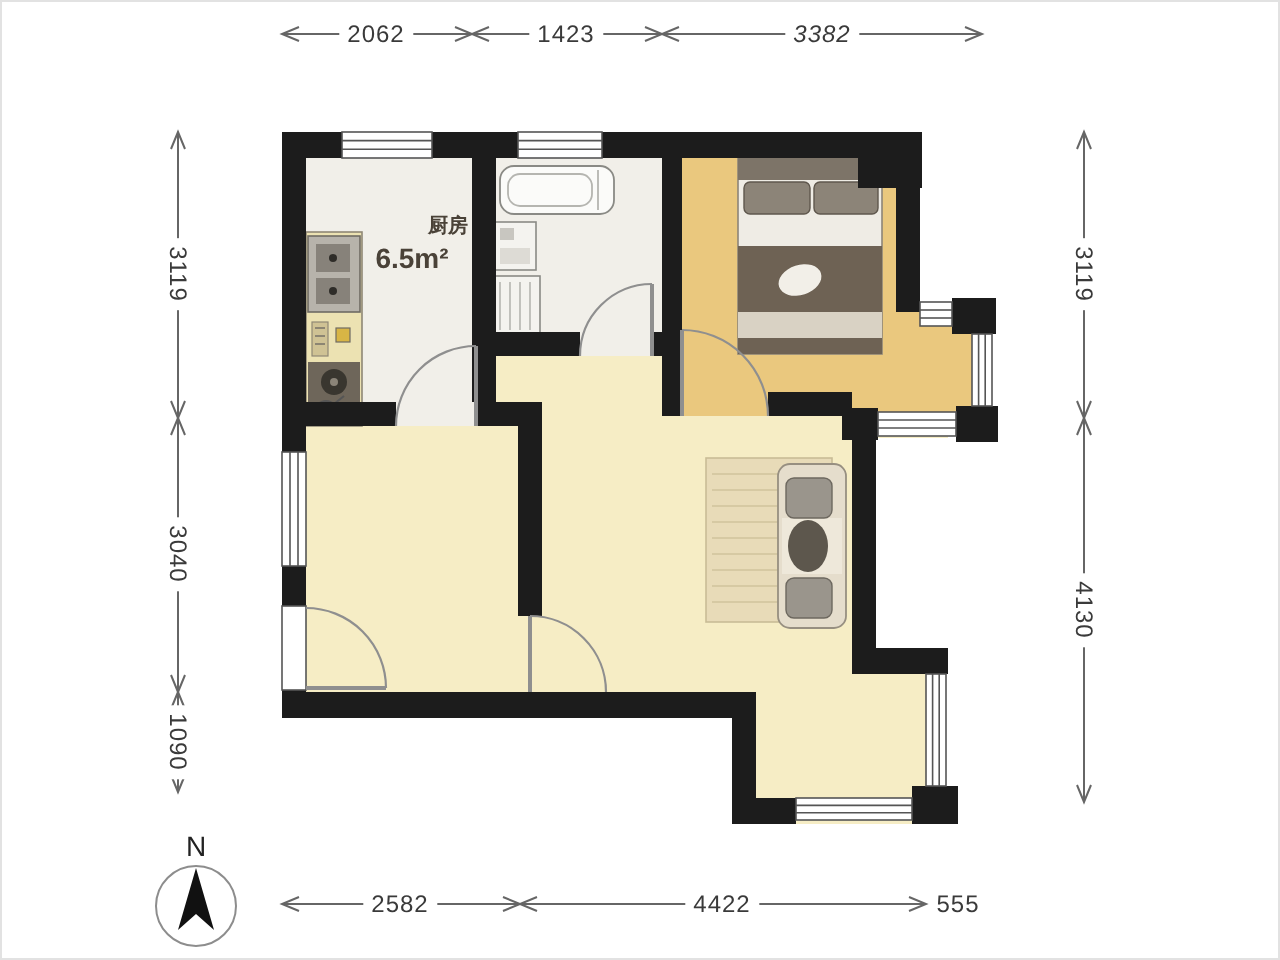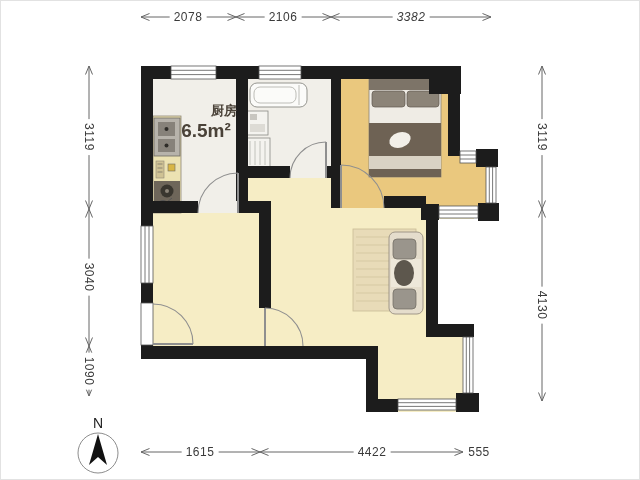--- a/index.html
+++ b/index.html
@@ -25,22 +25,22 @@
     font-size:12px;color:var(--dim_text,#3a3a3a);background:#fff;padding:0 4px;
     white-space:nowrap;letter-spacing:0.5px;
   }
   .dim.vert{transform:translate(-50%,-50%) rotate(90deg);}
   .dim.noline{background:transparent;padding:0;}
   .room-label{
     position:absolute;transform:translate(-50%,-50%);
     text-align:center;color:var(--label_text,#4a4238);line-height:1.25;
     white-space:nowrap;
   }
-  .room-name{font-size:13px;font-weight:600;margin-left:36px;}
-  .room-area{font-size:19px;font-weight:600;}
+  .room-name{font-size:10px;font-weight:600;margin-left:36px;}
+  .room-area{font-size:14px;font-weight:600;}
   .compass-n{
     position:absolute;transform:translate(-50%,-50%);
     font-size:14px;color:#222;font-weight:500;
   }
 </style>
 </head>
 <body>
 
 <div class="canvas">
 
@@ -251,29 +251,29 @@
       <circle cx="97" cy="452" r="20" fill="#ffffff" stroke="#8d8d8d" stroke-width="1"></circle>
       <polygon points="97,433 106,464 97,456 88,464" fill="#111"></polygon>
     </g>
   </svg>
 
   <div class="room-label" style="left:205px;top:122px;">
     <div class="room-name">厨房</div>
     <div class="room-area">6.5m²</div>
   </div>
 
-  <div class="dim" style="left:187px;top:16px;">2078</div>
-  <div class="dim" style="left:282px;top:16px;">2106</div>
+  <div class="dim" style="left:187px;top:16px;">2062</div>
+  <div class="dim" style="left:282px;top:16px;">1423</div>
   <div class="dim" style="left:410px;top:16px;font-style:italic;">3382</div>
 
   <div class="dim vert" style="left:88px;top:136px;">3119</div>
   <div class="dim vert" style="left:88px;top:276px;">3040</div>
   <div class="dim vert" style="left:88px;top:370px;">1090</div>
 
   <div class="dim vert" style="left:541px;top:136px;">3119</div>
   <div class="dim vert" style="left:541px;top:304px;">4130</div>
 
-  <div class="dim" style="left:199px;top:451px;">1615</div>
-  <div class="dim" style="left:360px;top:451px;margin-left:11px;">4422</div>
+  <div class="dim" style="left:199px;top:451px;">2582</div>
+  <div class="dim" style="left:360px;top:451px;">4422</div>
   <div class="dim noline" style="left:478px;top:451px;">555</div>
 
   <div class="compass-n" style="left:97px;top:422px;">N</div>
 </div>
 
 </body></html>

